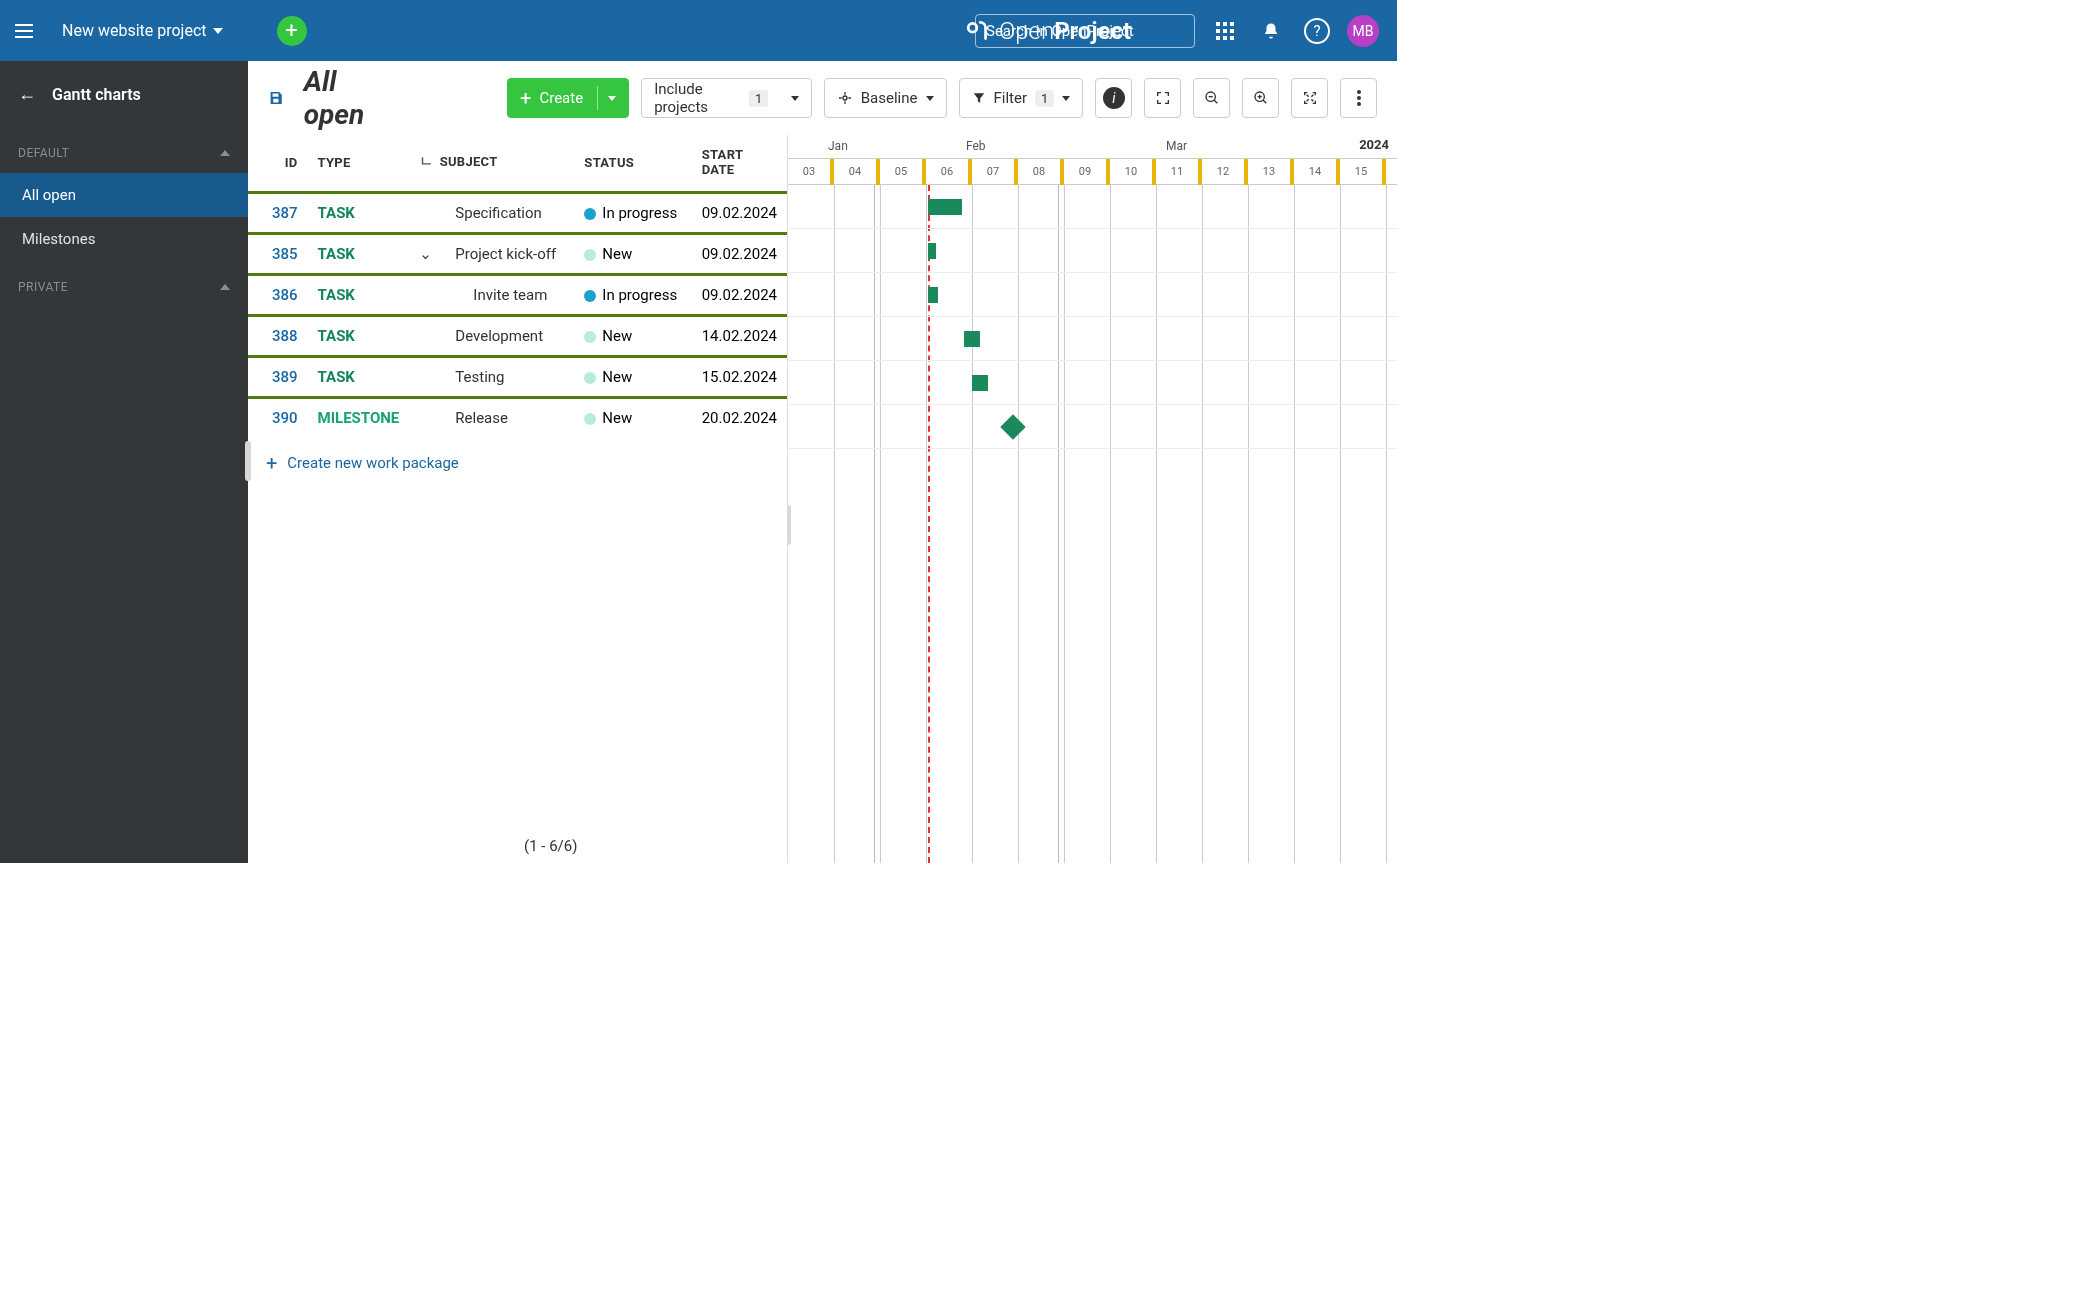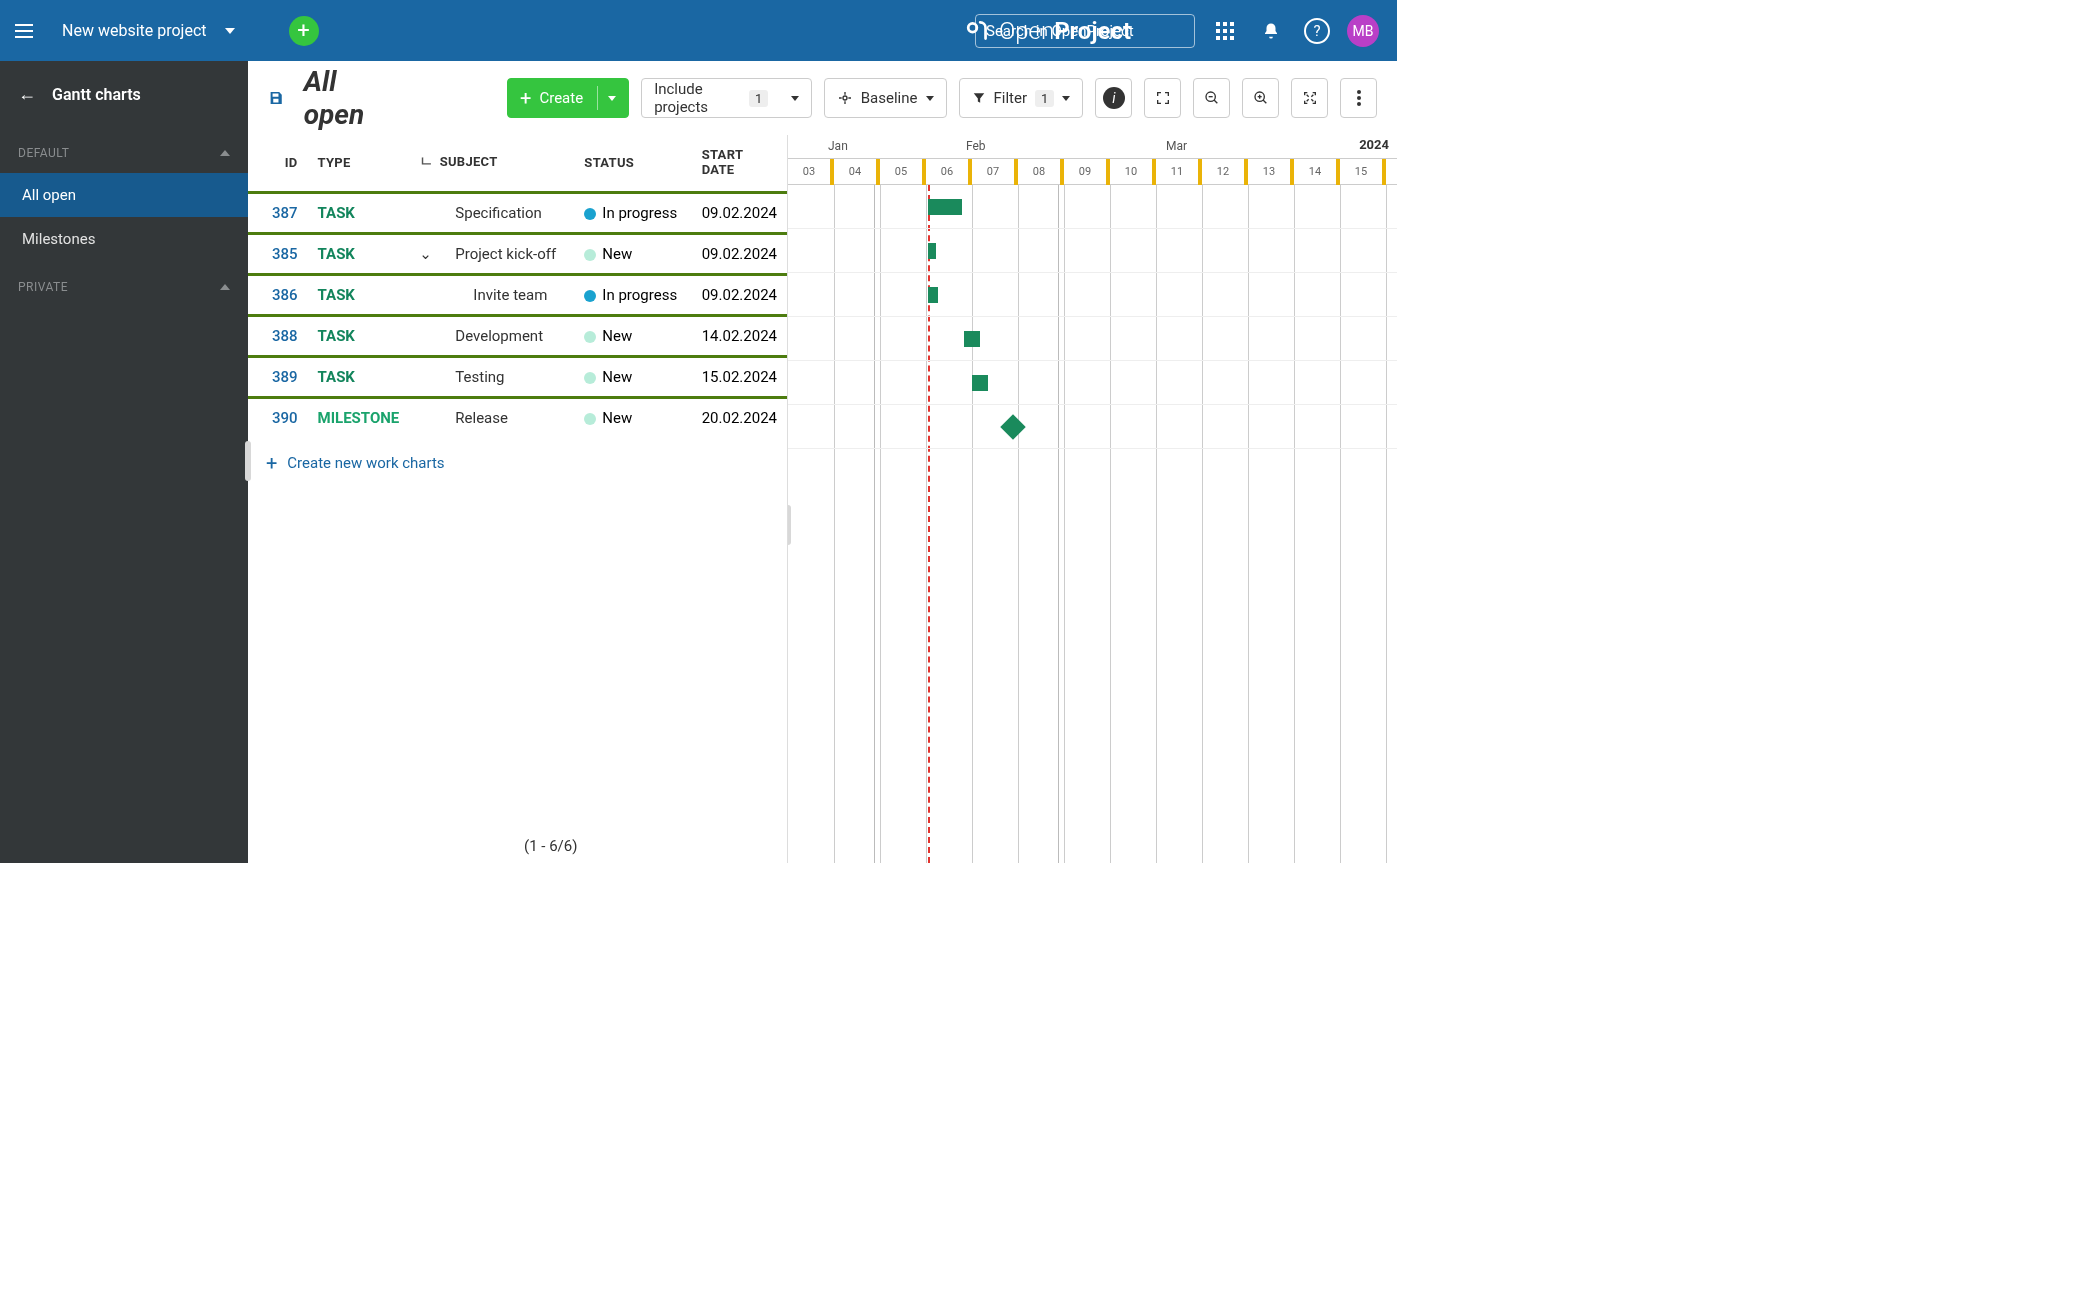--- a/index.html
+++ b/index.html
@@ -3,21 +3,21 @@
 <meta charset="utf-8">
 <style>
 * { margin:0; padding:0; box-sizing:border-box; font-family:-apple-system,BlinkMacSystemFont,"Segoe UI",Roboto,sans-serif; }
 body { width:1397px; height:863px; overflow:hidden; background:#fff; }
 
 
 .topbar { height:61px; background:#1a67a3; display:flex; align-items:center; color:#fff; }
 .hamburger { width:48px; height:61px; display:flex; align-items:center; justify-content:center; cursor:pointer; }
 .hb-lines { width:18px; height:14px; display:flex; flex-direction:column; justify-content:space-between; }
 .hb-lines span { height:2px; background:#fff; }
-.project-sel { display:flex; align-items:center; gap:18px; font-size:16px; padding:0 14px; cursor:pointer; }
+.project-sel { display:flex; align-items:center; gap:6px; font-size:16px; padding:0 14px; cursor:pointer; }
 .caret-down { width:0; height:0; border-left:5px solid transparent; border-right:5px solid transparent; border-top:6px solid #fff; }
 .add-btn { width:30px; height:30px; border-radius:50%; background:#35c53f; display:flex; align-items:center; justify-content:center; margin-left:40px; cursor:pointer; font-size:22px; color:#fff; }
 .brand { position:absolute; left:50%; transform:translateX(-50%); display:flex; align-items:center; gap:8px; font-size:24px; font-weight:300; }
 .brand b { font-weight:600; }
 .brand-logo { width:26px; height:26px; }
 .top-right { margin-left:auto; display:flex; align-items:center; gap:14px; padding-right:18px; }
 .search-box { width:220px; height:34px; border:1px solid rgba(255,255,255,.6); border-radius:4px; display:flex; align-items:center; padding:0 10px; color:#fff; }
 .search-box input { flex:1; background:transparent; border:0; color:#fff; font-size:15px; outline:none; }
 .search-box input::placeholder { color:#fff; }
 .top-icon { width:32px; height:32px; display:flex; align-items:center; justify-content:center; cursor:pointer; }
@@ -301,21 +301,21 @@
                 <td class="id">390</td>
                 <td class="type milestone">MILESTONE</td>
                 <td class="subject"><span class="expand-caret"></span><span class="subj-indent1">Release</span></td>
                 <td><span class="status-dot" style="background:#b7ecd9"></span>New</td>
                 <td>20.02.2024</td>
               </tr>
             </tbody>
         </table>
         <div class="create-row">
           <span class="plus">+</span>
-          <span>Create new work charts</span>
+          <span>Create new work package</span>
         </div>
       </div>
 
       <div class="gantt-pane">
         <div class="gantt-handle-v"></div>
         <div class="gantt-hdr">
           <div class="gantt-year">2024</div>
           <div class="gantt-months" id="g-months">
               <span class="gm" style="left: 40px;">Jan</span>
               <span class="gm" style="left: 178px;">Feb</span>

